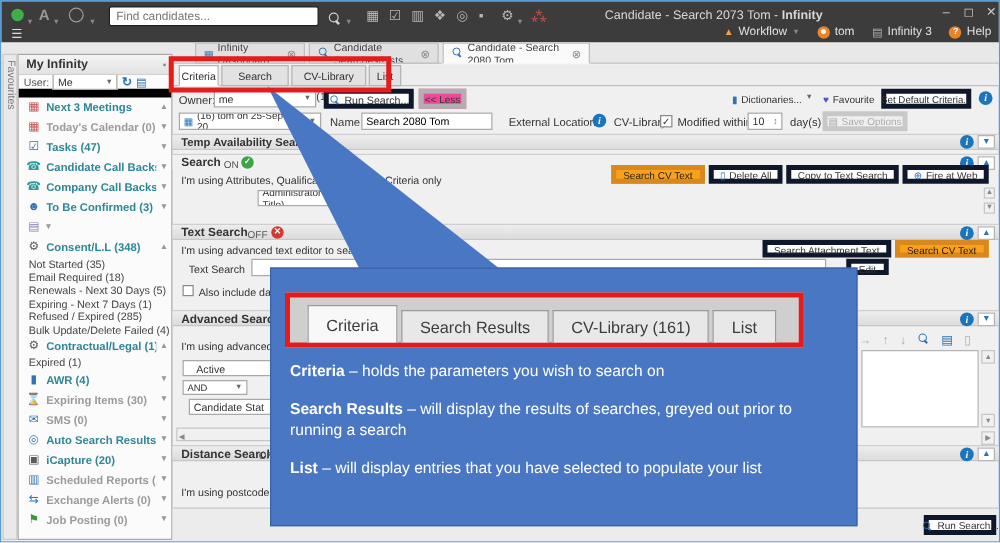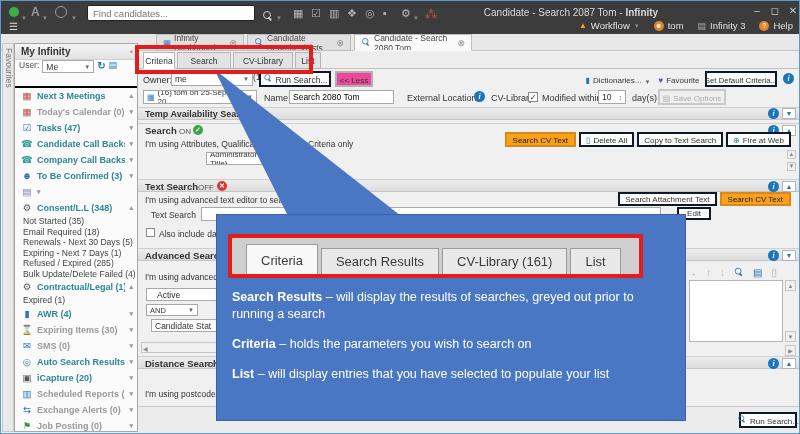--- a/index.html
+++ b/index.html
@@ -24,40 +24,40 @@
   .maintabs{position:absolute;left:0;top:33px;width:800px;height:17px;background:#e8e8e8;border-bottom:1px solid #c3c3c3}
   .mtab{position:absolute;top:0;height:17px;display:flex;align-items:center;gap:3px;padding:0 6px;font-size:8.5px;color:#444;background:#e0e0e0;border:1px solid #bdbdbd;overflow:hidden}
   .mtab.active{background:#fafafa;border-bottom:1px solid #fafafa}
   .closex{color:#8a8a8a;font-size:9px}
   
   .favstrip{position:absolute;left:1px;top:42px;width:12px;height:389px;background:#e9e9e9;border:1px solid #c9c9c9}
   .favtext{position:absolute;left:1px;top:4px;writing-mode:vertical-rl;font-size:8.5px;color:#777}
   
   .sidebar{position:absolute;left:13px;top:42px;width:124px;height:389px;background:#fbfbfb;border:1px solid #a8a8a8}
   .sb-head{height:16px;background:linear-gradient(#f4f4f4,#e2e2e2);border-bottom:1px solid #d0d0d0;font-size:10px;font-weight:bold;color:#333;line-height:15px;padding:0 6px;position:relative}
-  .sb-user{height:28px;display:flex;align-items:flex-start;gap:3px;padding:0 4px;border-bottom:2px solid #000000}
+  .sb-user{height:18px;display:flex;align-items:center;gap:3px;padding:0 4px;border-bottom:7px solid #000000}
   .sb-user-label{font-size:8.5px;color:#555}
   .sb-select{width:52px;height:13px;background:#fff;border:1px solid #a8a8a8;font-size:8.5px;color:#333;display:flex;align-items:center;justify-content:space-between;padding:0 3px}
   .sbi{height:16px;line-height:16px;padding:0 4px 0 6px;font-size:9px;font-weight:bold;display:flex;align-items:center;gap:4px}
   .sbi .sbl{flex:1;overflow:hidden;white-space:nowrap}
   .sbic{width:12px;text-align:center;font-size:9.5px;font-weight:normal}
   .sba{color:#999;font-size:7px}
   .teal{color:#2e8697}.greyi{color:#9a9a9a}
   .ic-red{color:#c0504d}.ic-blue{color:#2e75b6}.ic-teal{color:#2e9a9a}.ic-dark{color:#5a5a5a}
   .ic-gold{color:#b8860b}.ic-green{color:#3a9a3a}.ic-slate{color:#7f7fb2}
   .sbc{height:10.5px;line-height:10.5px;padding:0 4px 0 8px;font-size:8.6px;color:#444;font-weight:normal;white-space:nowrap;overflow:hidden}
   
   .subtab{position:absolute;top:51px;height:17px;line-height:16px;background:#e2e2e2;border:1px solid #b5b5b5;font-size:8.5px;color:#333;text-align:center}
   .subtab.active{background:#fff;border-bottom:1px solid #fff}
   .label9{position:absolute;font-size:9px;color:#333;white-space:nowrap}
   .label85{position:absolute;font-size:8.5px;color:#333;white-space:nowrap}
   .ibox{position:absolute;background:#fff;border:1px solid #a8a8a8;font-size:8.5px;color:#333;display:flex;align-items:center;gap:3px;padding:0 3px;overflow:hidden}
   .ibox .spacer{flex:1}
   .ddar{color:#666;font-size:6px}
-  .btn{position:absolute;display:flex;align-items:flex-end;justify-content:center;gap:3px;background:#fdfdfd;border:2px solid #0f172a;font-size:8px;color:#333;white-space:nowrap}
+  .btn{position:absolute;display:flex;align-items:flex-start;justify-content:center;gap:3px;background:#fdfdfd;border:4px solid #0f172a;font-size:8px;color:#333;white-space:nowrap}
   .btn.grey{background:#ec4899;border-color:#b0b0b0}
   .btn.disabled{background:#efefef;border-color:#c8c8c8;color:#aaa}
   .btn.orange{background:#f9a11b;border-color:#d8881c;color:#1a1a1a}
   .band{position:absolute;left:137px;width:663px;height:13px;background:linear-gradient(#ededed,#dcdcdc);border-top:1px solid #cfcfcf;border-bottom:1px solid #c6c6c6}
   .band .bt{position:absolute;left:7px;top:1px;font-size:9px;font-weight:bold;color:#333;white-space:nowrap}
   .state{position:absolute;top:2px;font-size:8px;color:#555}
   .scircle{position:absolute;width:10px;height:10px;border-radius:50%;color:#fff;font-size:7px;font-weight:bold;text-align:center;line-height:10px}
   .info{position:absolute;width:11px;height:11px;border-radius:50%;background:#1b75bb;color:#fff;font-size:8px;font-style:italic;font-weight:bold;text-align:center;line-height:11px;font-family:"Liberation Serif",serif}
   .tribox{position:absolute;width:14px;height:11px;border:1px solid #b5b5b5;background:#fff;text-align:center;line-height:10px;font-size:7px;color:#2e75b6}
   .scr{position:absolute;background:#f0f0f0;border:1px solid #c6c6c6;color:#888;font-size:6px;text-align:center}
@@ -91,21 +91,21 @@
     <span class="tb-ic" style="left:275px;top:8px"><span class="caret">▼</span></span>
     <span class="tb-ic" style="left:292px;top:5px">▦</span>
     <span class="tb-ic" style="left:310px;top:5px">☑</span>
     <span class="tb-ic" style="left:328px;top:5px">▥</span>
     <span class="tb-ic" style="left:346px;top:5px">❖</span>
     <span class="tb-ic" style="left:364px;top:5px">◎</span>
     <span class="tb-ic" style="left:382px;top:5px">▪</span>
     <span class="tb-ic" style="left:400px;top:5px">⚙</span>
     <span class="tb-ic" style="left:412px;top:8px"><span class="caret">▼</span></span>
     <span class="tb-ic" style="left:424px;top:5px;color:#c0504d">⁂</span>
-    <div class="title-text"><span>Candidate - Search 2087 Tom - </span><b>Infinity</b></div>
+    <div class="title-text"><span>Candidate - Search 2073 Tom - </span><b>Infinity</b></div>
     <span class="win-ctl" style="left:748px">–</span>
     <span class="win-ctl" style="left:766px">◻</span>
     <span class="win-ctl" style="left:784px">✕</span>
     <span class="abs" style="left:8px;top:20px;color:#ddd;font-size:10px">☰</span>
     <div class="abs" style="right:8px;top:19px;display:flex;gap:14px">
       <span class="menu-item">
           <span style="color:#f2a13c;font-size:8px">▲</span>
           <span>Workflow</span>
           <span class="caret">▼</span>
         </span>
@@ -418,20 +418,20 @@
     <polygon points="213,68 400,215 287,215" fill="#4a77c4"></polygon>
   </svg>
   <div class="callout-box"></div>
   <div class="bigtabs">
     <div class="bigtab active">Criteria</div>
     <div class="bigtab">Search Results</div>
     <div class="bigtab">CV-Library (161)</div>
     <div class="bigtab">List</div>
   </div>
   <div class="copar">
+    <p><b>Criteria</b><span> – holds the parameters you wish to search on</span></p>
     <p><b>Search Results</b><span> – will display the results of searches, greyed out prior to running a search</span></p>
-    <p><b>Criteria</b><span> – holds the parameters you wish to search on</span></p>
     <p><b>List</b><span> – will display entries that you have selected to populate your list</span></p>
   </div>
 
   <div class="redbox1"></div>
 
 </div>
 
 </body></html>

